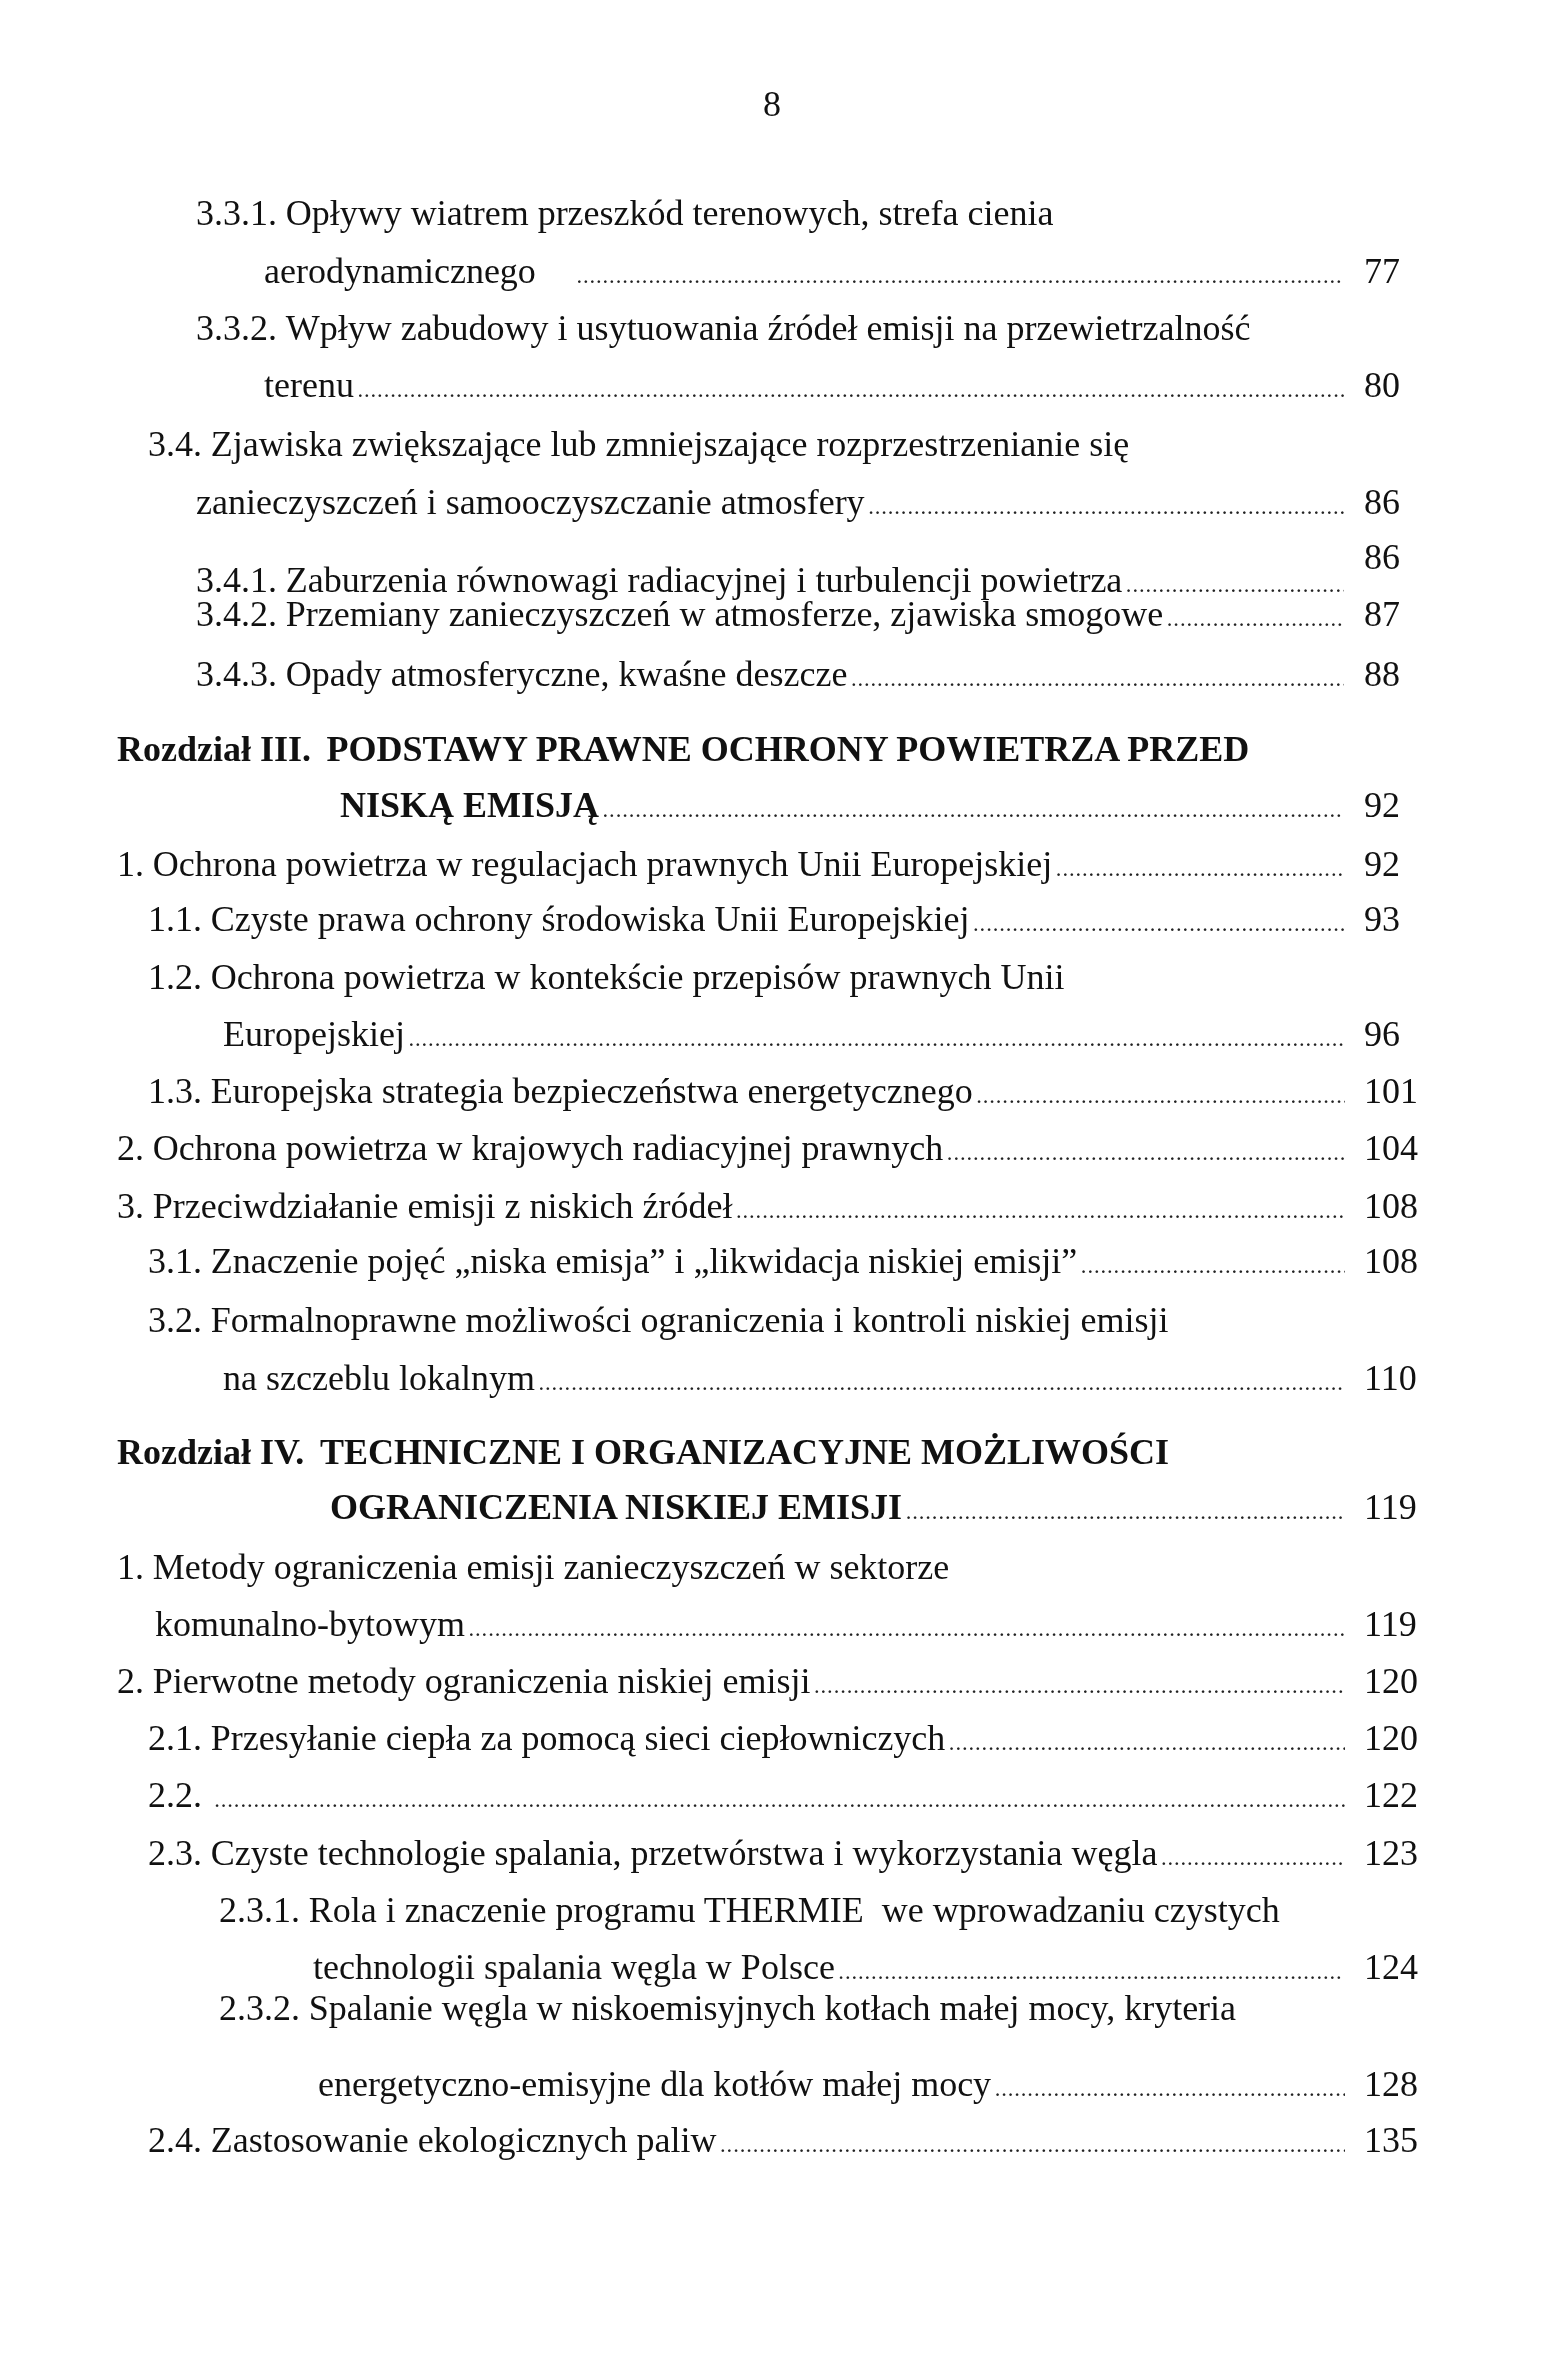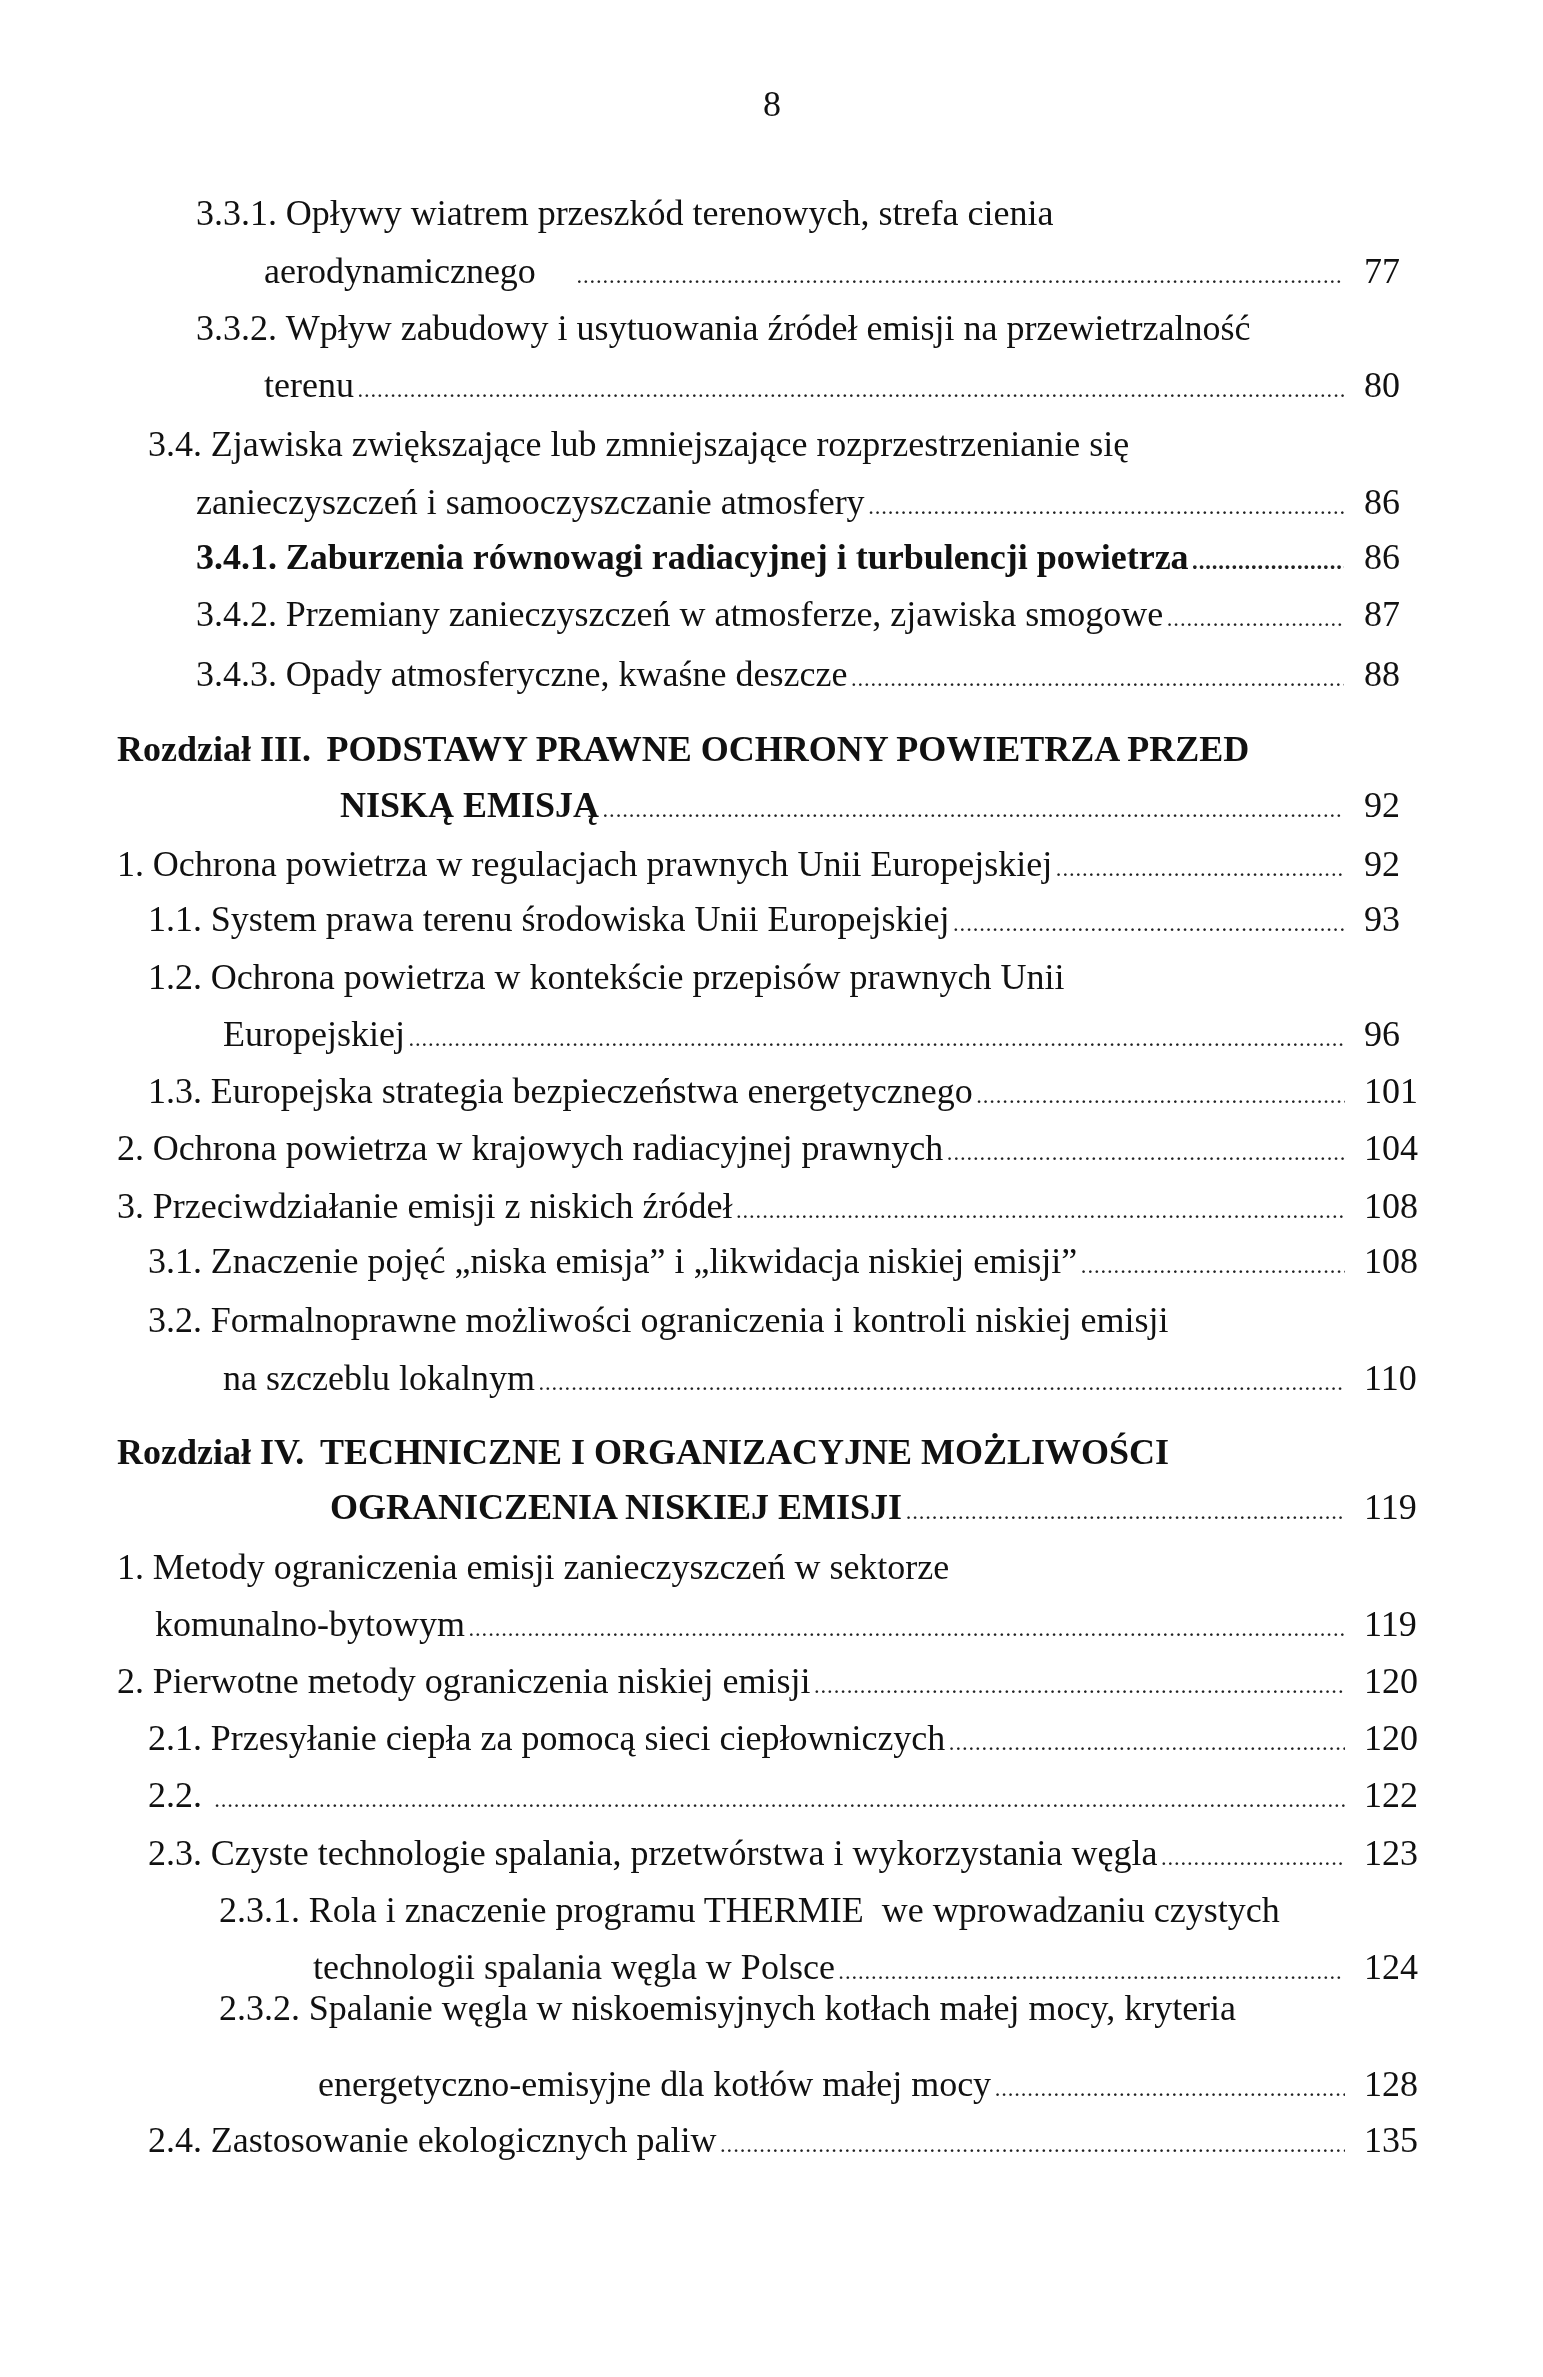--- a/index.html
+++ b/index.html
@@ -49,21 +49,21 @@
   <span class="num">3.4.</span>
   <span class="txt">Zjawiska zwiększające lub zmniejszające rozprzestrzenianie się</span>
 </div>
 
 <div class="line" style="top:478px;left:196px;width:1153px;">
   <span class="txt">zanieczyszczeń i samooczyszczanie atmosfery</span>
   <span class="dots"></span>
 </div>
 <div class="line page" style="top:478px;">86</div>
 
-<div class="line" style="top:533px;left:196px;width:1153px;font-weight:bold;">
+<div class="line" style="top:556px;left:196px;width:1153px;">
   <span class="num">3.4.1.</span>
   <span class="txt">Zaburzenia równowagi radiacyjnej i turbulencji powietrza</span>
   <span class="dots"></span>
 </div>
 <div class="line page" style="top:533px;">86</div>
 
 <div class="line" style="top:590px;left:196px;width:1153px;">
   <span class="num">3.4.2.</span>
   <span class="txt">Przemiany zanieczyszczeń w atmosferze, zjawiska smogowe</span>
   <span class="dots"></span>
@@ -90,21 +90,21 @@
 
 <div class="line" style="top:840px;left:117px;width:1232px;">
   <span class="num">1.</span>
   <span class="txt">Ochrona powietrza w regulacjach prawnych Unii Europejskiej</span>
   <span class="dots"></span>
 </div>
 <div class="line page" style="top:840px;">92</div>
 
 <div class="line" style="top:895px;left:148px;width:1202px;">
   <span class="num">1.1.</span>
-  <span class="txt">System prawa terenu środowiska Unii Europejskiej</span>
+  <span class="txt">Czyste prawa ochrony środowiska Unii Europejskiej</span>
   <span class="dots"></span>
 </div>
 <div class="line page" style="top:895px;">93</div>
 
 <div class="line" style="top:953px;left:148px;">
   <span class="num">1.2.</span>
   <span class="txt">Ochrona powietrza w kontekście przepisów prawnych Unii</span>
 </div>
 
 <div class="line" style="top:1010px;left:223px;width:1126px;">

